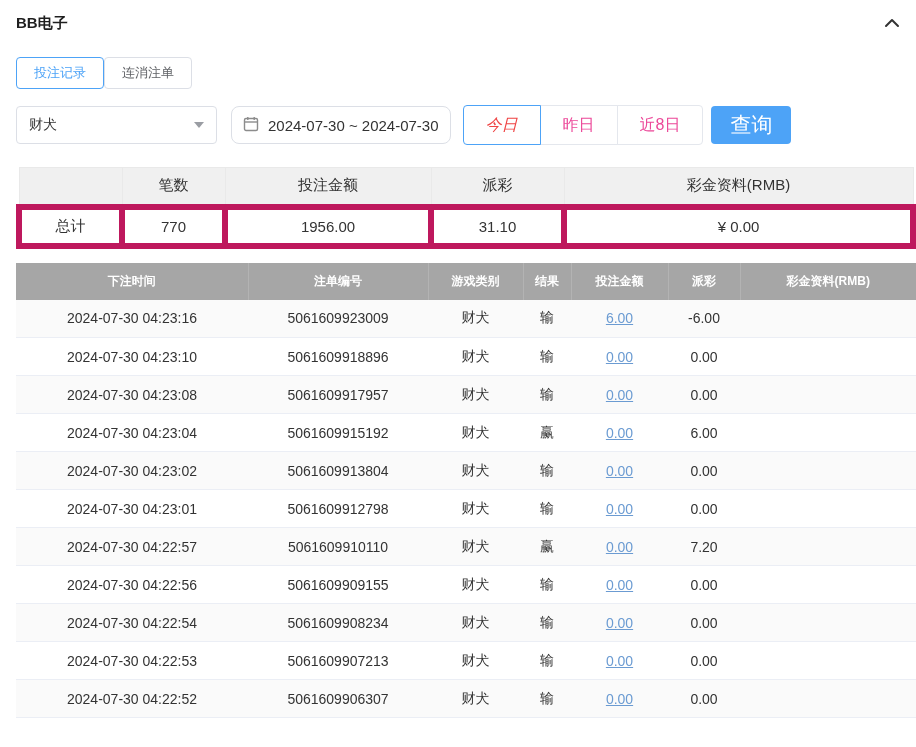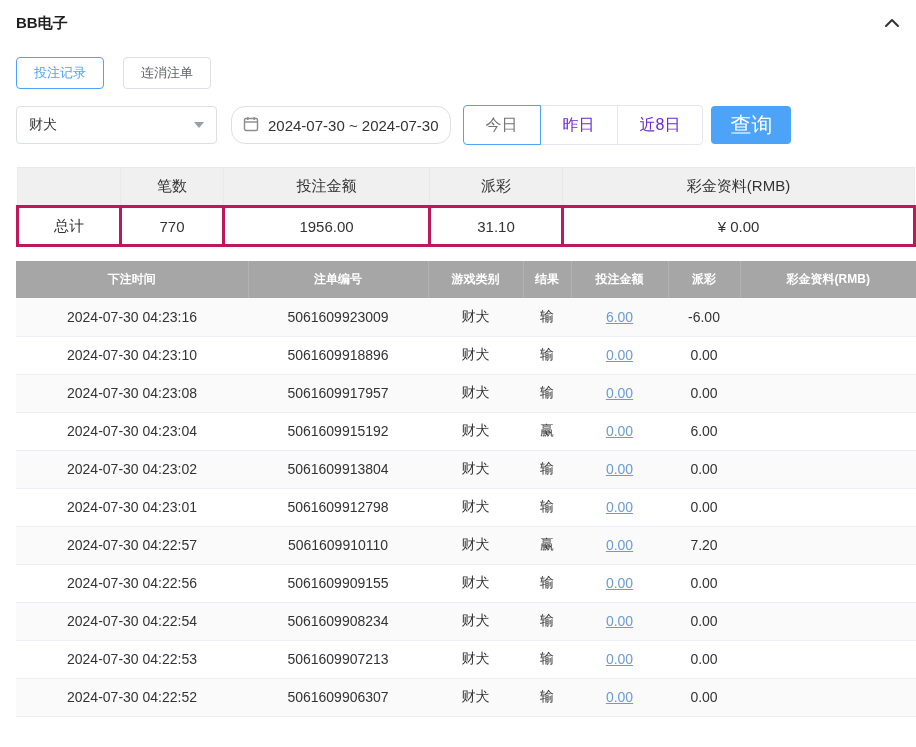--- a/index.html
+++ b/index.html
@@ -17,21 +17,21 @@
     display: flex; justify-content: space-between; align-items: flex-start;
     padding-right: 14px;
   }
   .panel-title { font-size: 15px; font-weight: bold; color: #1f1f1f; }
   .collapse-btn {
     background: none; border: none; cursor: pointer; padding: 2px;
     display: flex; align-items: center;
   }
 
   
-  .tabs { display: flex; gap: 19px; margin-top: 24px; }
+  .tabs { display: flex; gap: 0; margin-top: 24px; }
   .tab {
     height: 32px; padding: 0 17px;
     background: #fff; border: 1px solid #dcdfe6; border-radius: 4px;
     font-size: 13px; color: #606266; cursor: pointer;
     font-family: "Liberation Sans", sans-serif;
   }
   .tab.active { border-color: #4da3f7; color: #4da3f7; }
 
   
   .filters { display: flex; align-items: center; margin-top: 16px; }
@@ -41,52 +41,52 @@
     display: flex; align-items: center; justify-content: space-between;
     padding: 0 12px; font-size: 14px; color: #333;
     margin-right: 14px; cursor: pointer; background: #fff;
   }
   .caret-down {
     width: 0; height: 0;
     border-left: 5px solid transparent; border-right: 5px solid transparent;
     border-top: 6px solid #9a9da3;
   }
   .date-picker {
-    height: 38px; border: 1px solid #dcdfe6; border-radius: 14px;
+    height: 38px; border: 1px solid #dcdfe6; border-radius: 8px;
     display: flex; align-items: center; padding: 0 11px;
     font-size: 15px; color: #333; margin-right: 12px;
     background: #fff; cursor: pointer;
   }
   .date-picker svg { margin-right: 9px; }
   .quick-group { display: flex; }
   .quick-btn {
     height: 40px; padding: 0 22px; background: #fff;
     border: 1px solid #e4e7ed; margin-left: -1px;
-    font-size: 16px; color: #6d28d9; cursor: pointer;
+    font-size: 16px; color: #ec4899; cursor: pointer;
     font-family: "Liberation Sans", sans-serif;
   }
   .quick-btn:first-child { border-radius: 4px 0 0 4px; margin-left: 0; }
   .quick-btn:last-child { border-radius: 0 4px 4px 0; }
-  .quick-btn.active { color: #737373; border-color: #4da3f7; position: relative; z-index: 1; }
+  .quick-btn.active { color: #ef4444; border-color: #4da3f7; position: relative; z-index: 1; font-style: italic; }
   .search-btn {
     margin-left: 8px; width: 80px; height: 38px;
     background: #4da3f7; border: none; border-radius: 4px;
     color: #fff; font-size: 21px; cursor: pointer;
     font-family: "Liberation Sans", sans-serif;
   }
 
   
   table { border-collapse: collapse; table-layout: fixed; width: 900px; }
   .summary-table { margin-top: 22px; font-size: 15px; text-align: center; }
   .summary-table th {
     background: #f0f0f0; font-weight: normal; color: #333;
     height: 39px; border: 1px solid #e9e9e9; text-align: center;
   }
   .summary-table td {
-    background: #fff; height: 39px; border: 3px solid #be185d; color: #333;
+    background: #fff; height: 39px; border: 6px solid #be185d; color: #333;
   }
 
   
   .bet-table { margin-top: 14px; font-size: 14px; text-align: center; }
   .bet-table thead th {
     background: #a6a6a6; color: #fff; font-weight: bold;
     height: 37px; border-right: 1px solid #b3b3b3; font-size: 12px;
   }
   .bet-table thead th:last-child { border-right: none; }
   .bet-table tbody td {

